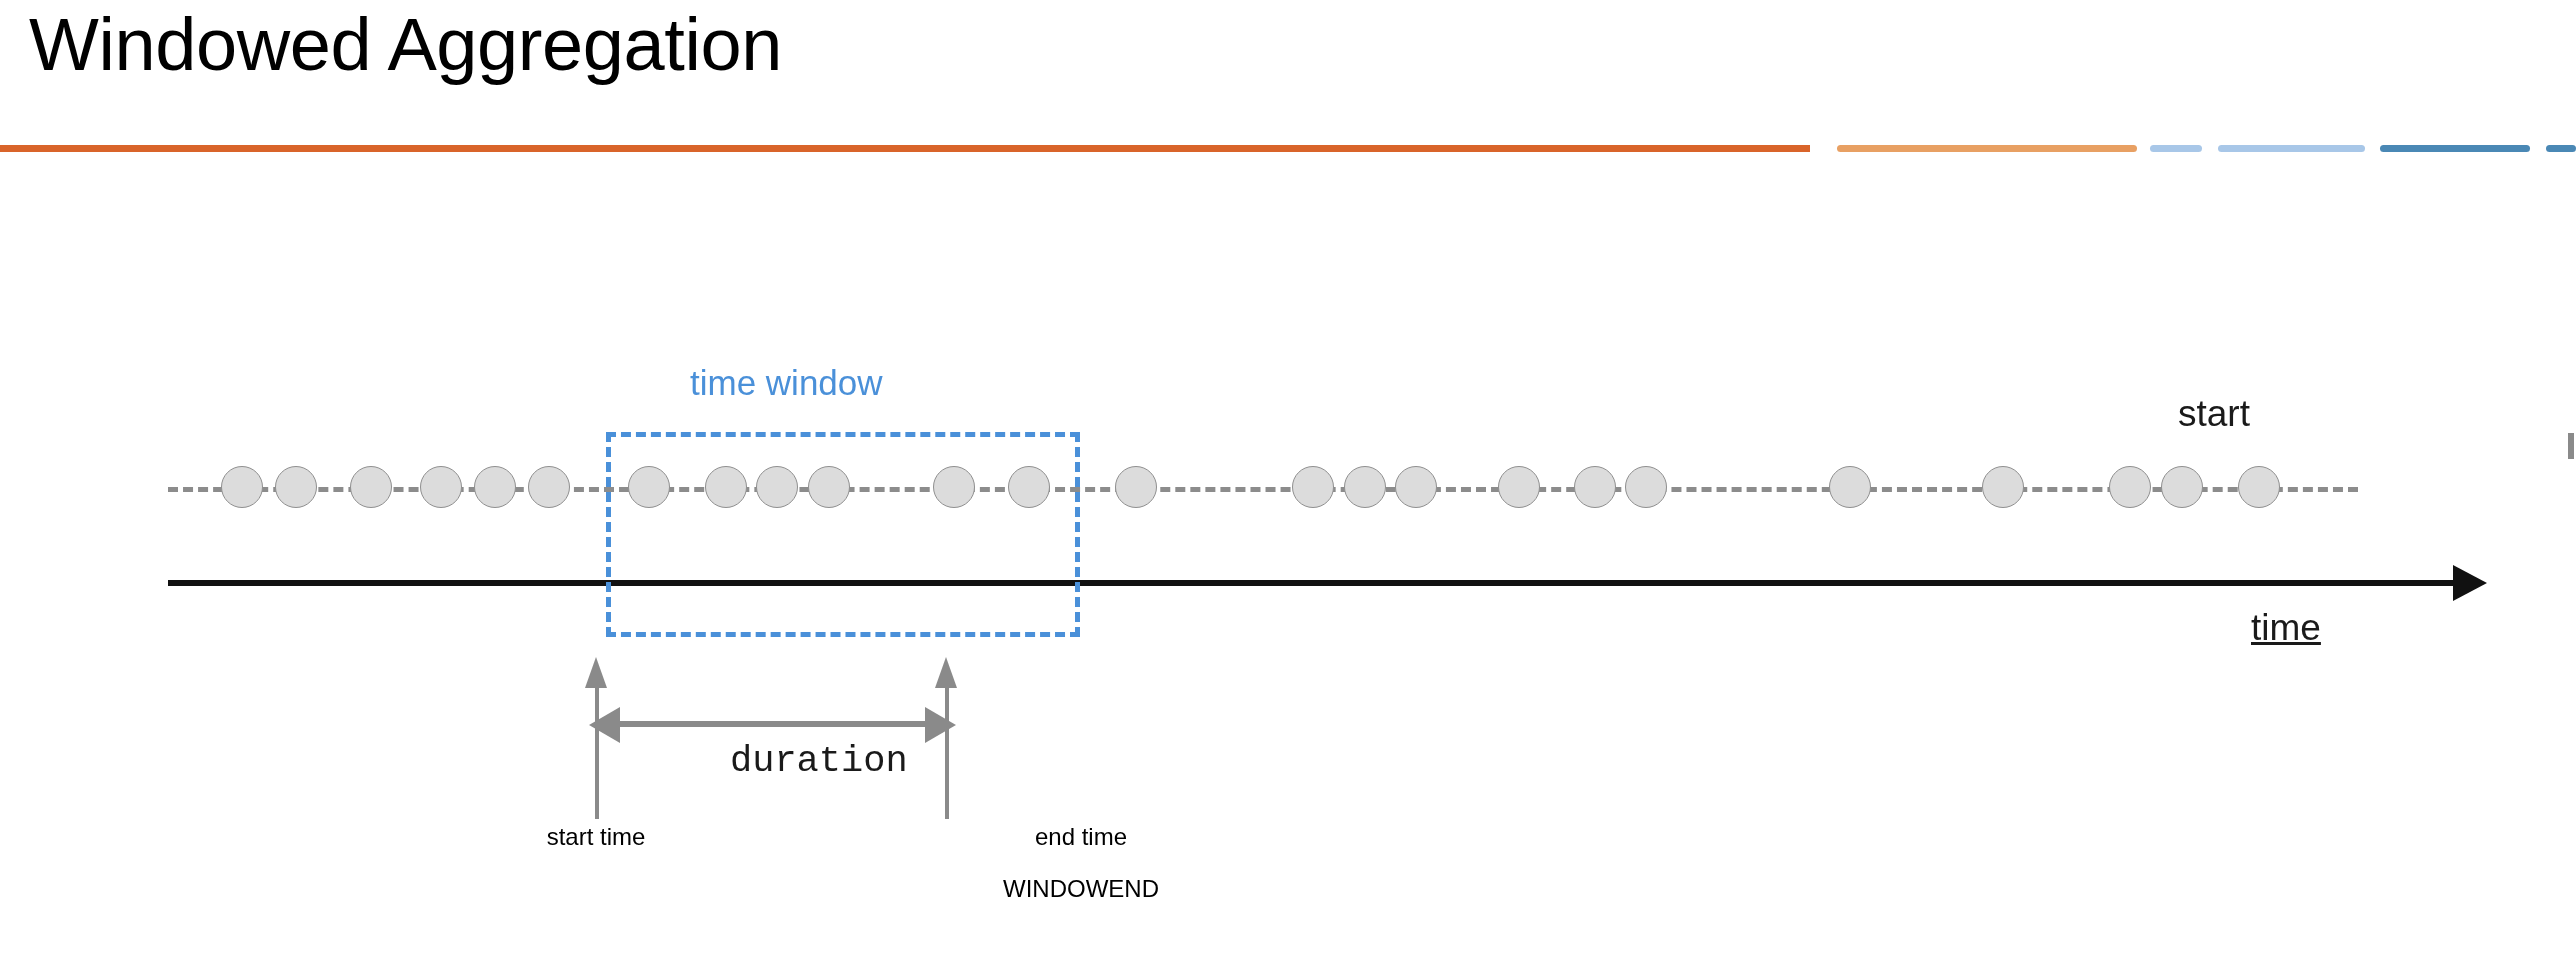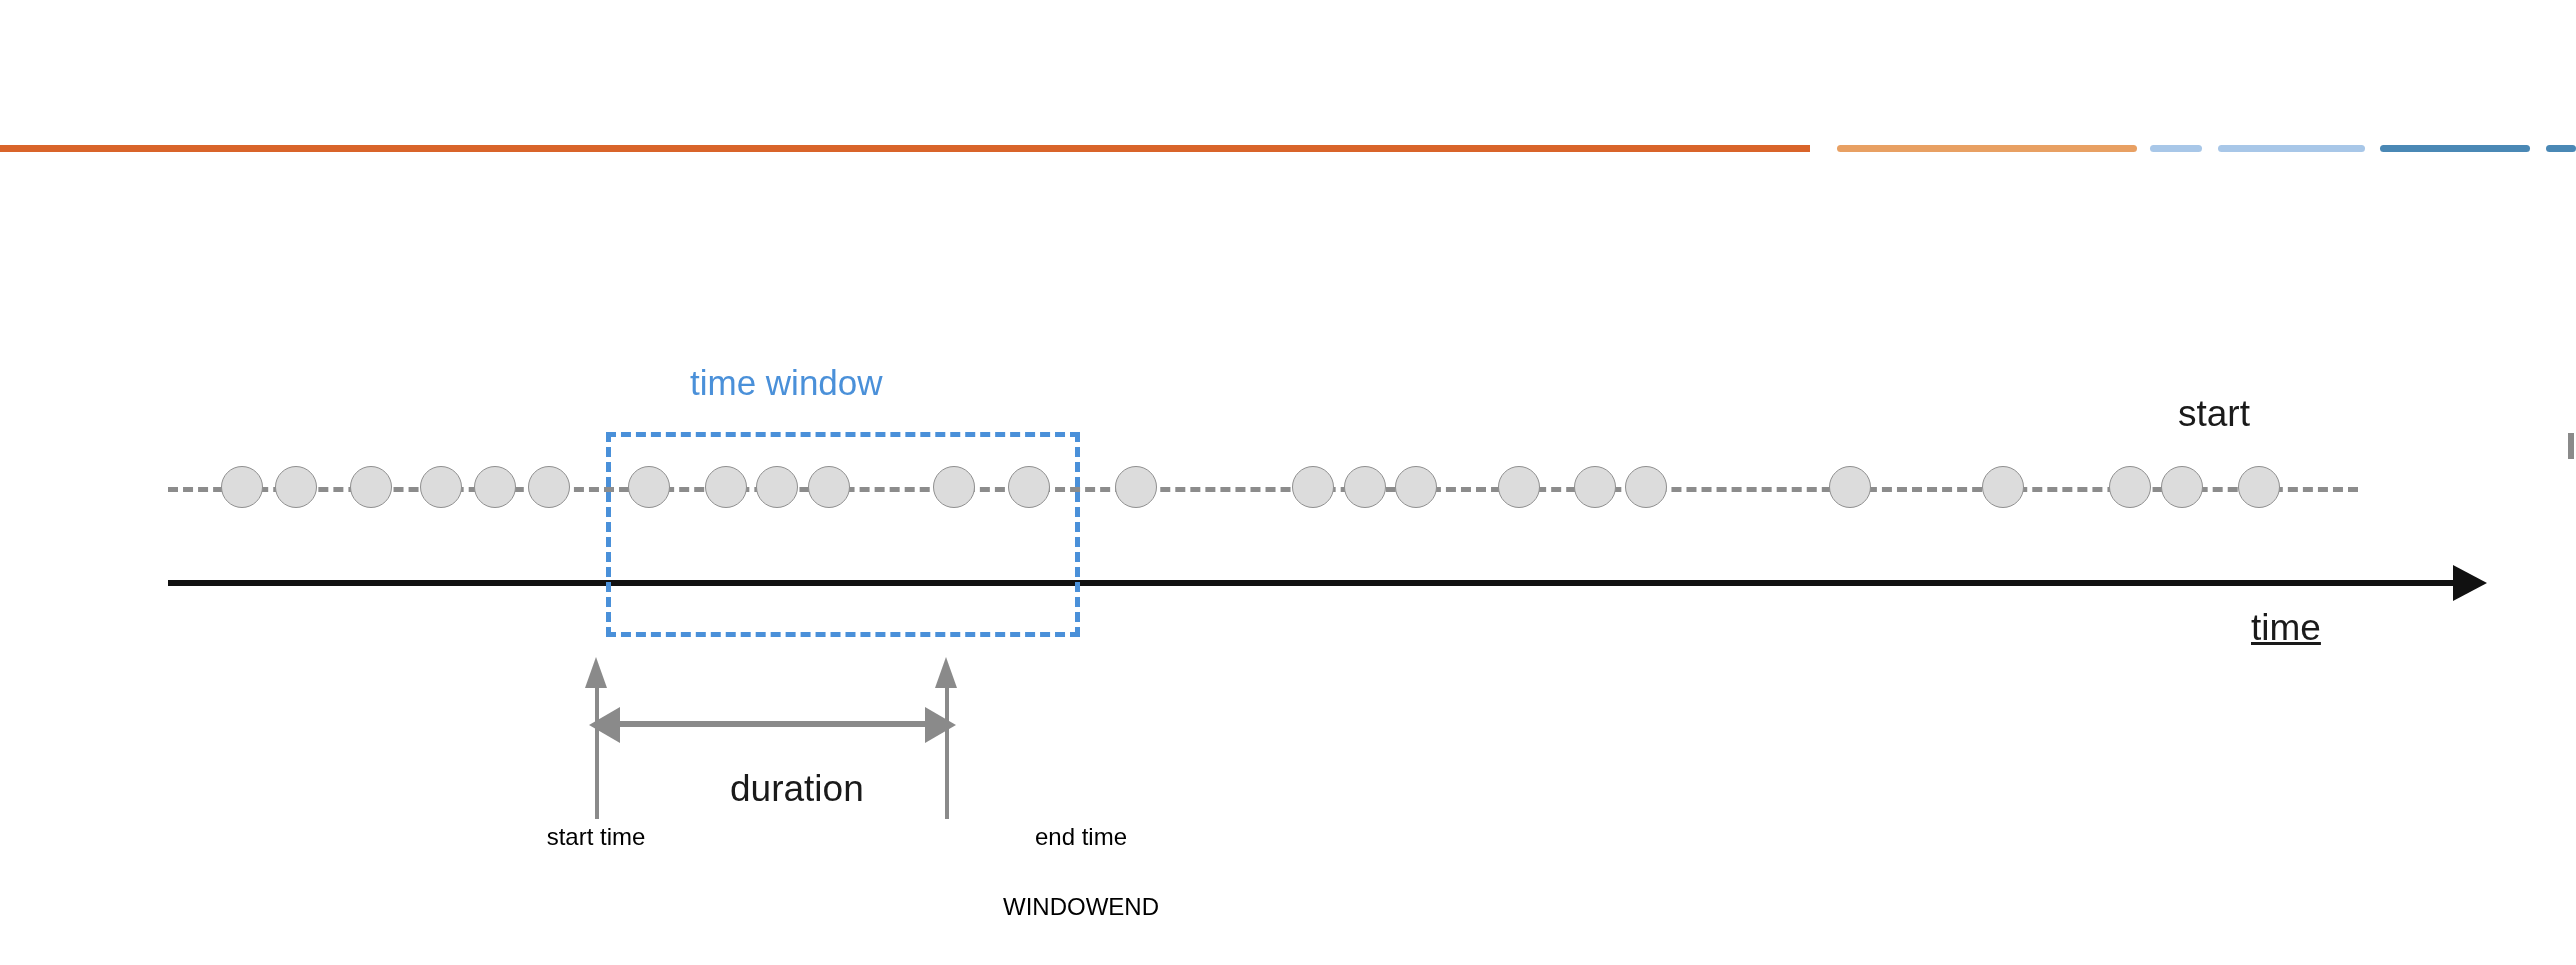--- a/index.html
+++ b/index.html
@@ -164,20 +164,21 @@
   #edge-artifact {
     position: absolute;
     background: #8a8a8a;
   }
 </style>
 </head>
 <body>
 
 <div id="slide">
 
+  <div id="slide-title">Windowed Aggregation</div>
 
   <div id="header-rule">
       <div class="rule-seg squared" style="left: 0px; top: 145px; width: 1810px; height: 7.3px; background: rgb(217, 100, 42);"></div>
       <div class="rule-seg" style="left: 1837px; top: 145px; width: 300px; height: 7.3px; background: rgb(232, 160, 99);"></div>
       <div class="rule-seg" style="left: 2150px; top: 145px; width: 52px; height: 7.3px; background: rgb(168, 199, 232);"></div>
       <div class="rule-seg" style="left: 2218px; top: 145px; width: 147px; height: 7.3px; background: rgb(168, 199, 232);"></div>
       <div class="rule-seg" style="left: 2380px; top: 145px; width: 150px; height: 7.3px; background: rgb(74, 136, 181);"></div>
       <div class="rule-seg" style="left: 2546px; top: 145px; width: 30px; height: 7.3px; background: rgb(74, 136, 181);"></div>
     </div>
 
@@ -226,24 +227,24 @@
     <div class="marker-stem" style="left:595px; top:678px; height:141px;"></div>
     <div class="marker-head" style="left:596px; top:657px;"></div>
 
     <div class="marker-stem" style="left:945px; top:678px; height:141px;"></div>
     <div class="marker-head" style="left:946px; top:657px;"></div>
 
     <div id="dur-line" style="left:618px; top:721px; width:310px;"></div>
     <div id="dur-head-left" class="dur-head" style="left:589px; top:707px;"></div>
     <div id="dur-head-right" class="dur-head" style="left:925px; top:707px;"></div>
 
-    <div class="dur-label" style="left:730px; top:768px;">duration</div>
+    <div class="dur-label" style="left:730px; top:740px;font-family:Liberation Mono, monospace;">duration</div>
 
     <div class="tick-label" style="left:596px; top:823px; transform:translateX(-50%);">start time</div>
 
     <div class="tick-label" style="left:1081px; top:823px; transform:translateX(-50%);">end time</div>
-    <div class="tick-label" style="left:1081px; top:875px; transform:translateX(-50%);margin-top:18px;">WINDOWEND</div>
+    <div class="tick-label" style="left:1081px; top:875px; transform:translateX(-50%);">WINDOWEND</div>
 
     <div id="edge-artifact" style="left: 2568px; top: 433px; width: 5.6px; height: 26px; background: rgb(138, 138, 138);"></div>
 
   </div>
 </div>
 
 
 </body></html>

